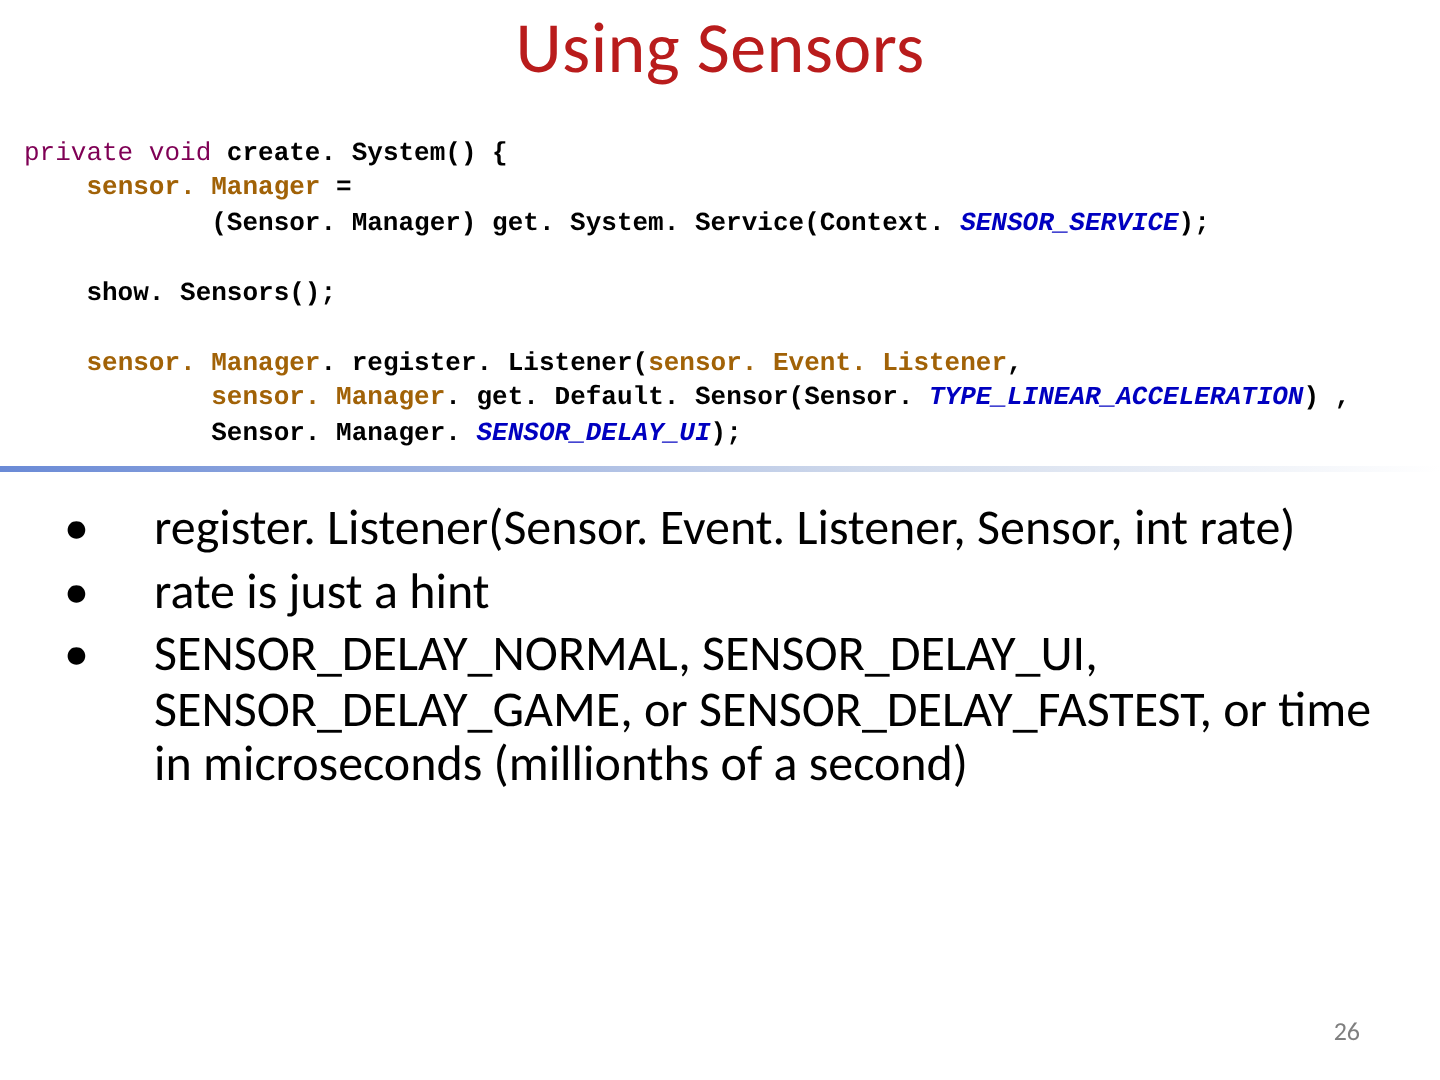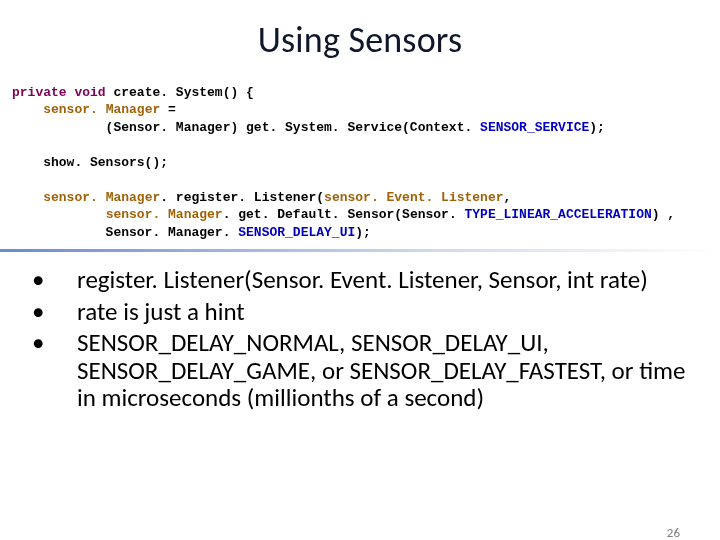--- a/index.html
+++ b/index.html
@@ -12,38 +12,38 @@
     overflow: hidden;
   }
   .slide {
     position: relative;
     width: 720px;
     height: 540px;
     box-sizing: border-box;
   }
   .title {
     text-align: center;
-    color: #0f172a;
+    color: #b91c1c;
     font-size: 36px;
     font-weight: 400;
-    margin: 18px 0 2px 0;
+    margin: 2px 0 2px 0;
     letter-spacing: 0.2px;
   }
   .code {
     font-family: "Courier New", Consolas, monospace;
     font-size: 13px;
     font-weight: bold;
     line-height: 1.35;
     padding: 2px 10px 6px 12px;
     white-space: pre;
     color: #000000;
   }
-  .kw-purple { color: #7f0055; font-weight: bold; text-align: right; }
+  .kw-purple { color: #7f0055; font-weight: normal; text-align: right; }
   .kw-blue   { color: #a16207; }
-  .kw-italic { color: #0000c0; }
+  .kw-italic { color: #0000c0; font-style: italic; }
   .divider {
     height: 3px;
     background: linear-gradient(to right, #6a8ad6 0%, #cfd9eb 60%, #ffffff 100%);
     margin: 2px 0 14px 0;
   }
   .bullets {
     padding: 0 18px 0 58px;
     color: #000000;
     font-size: 25px;
     line-height: 1.1;

